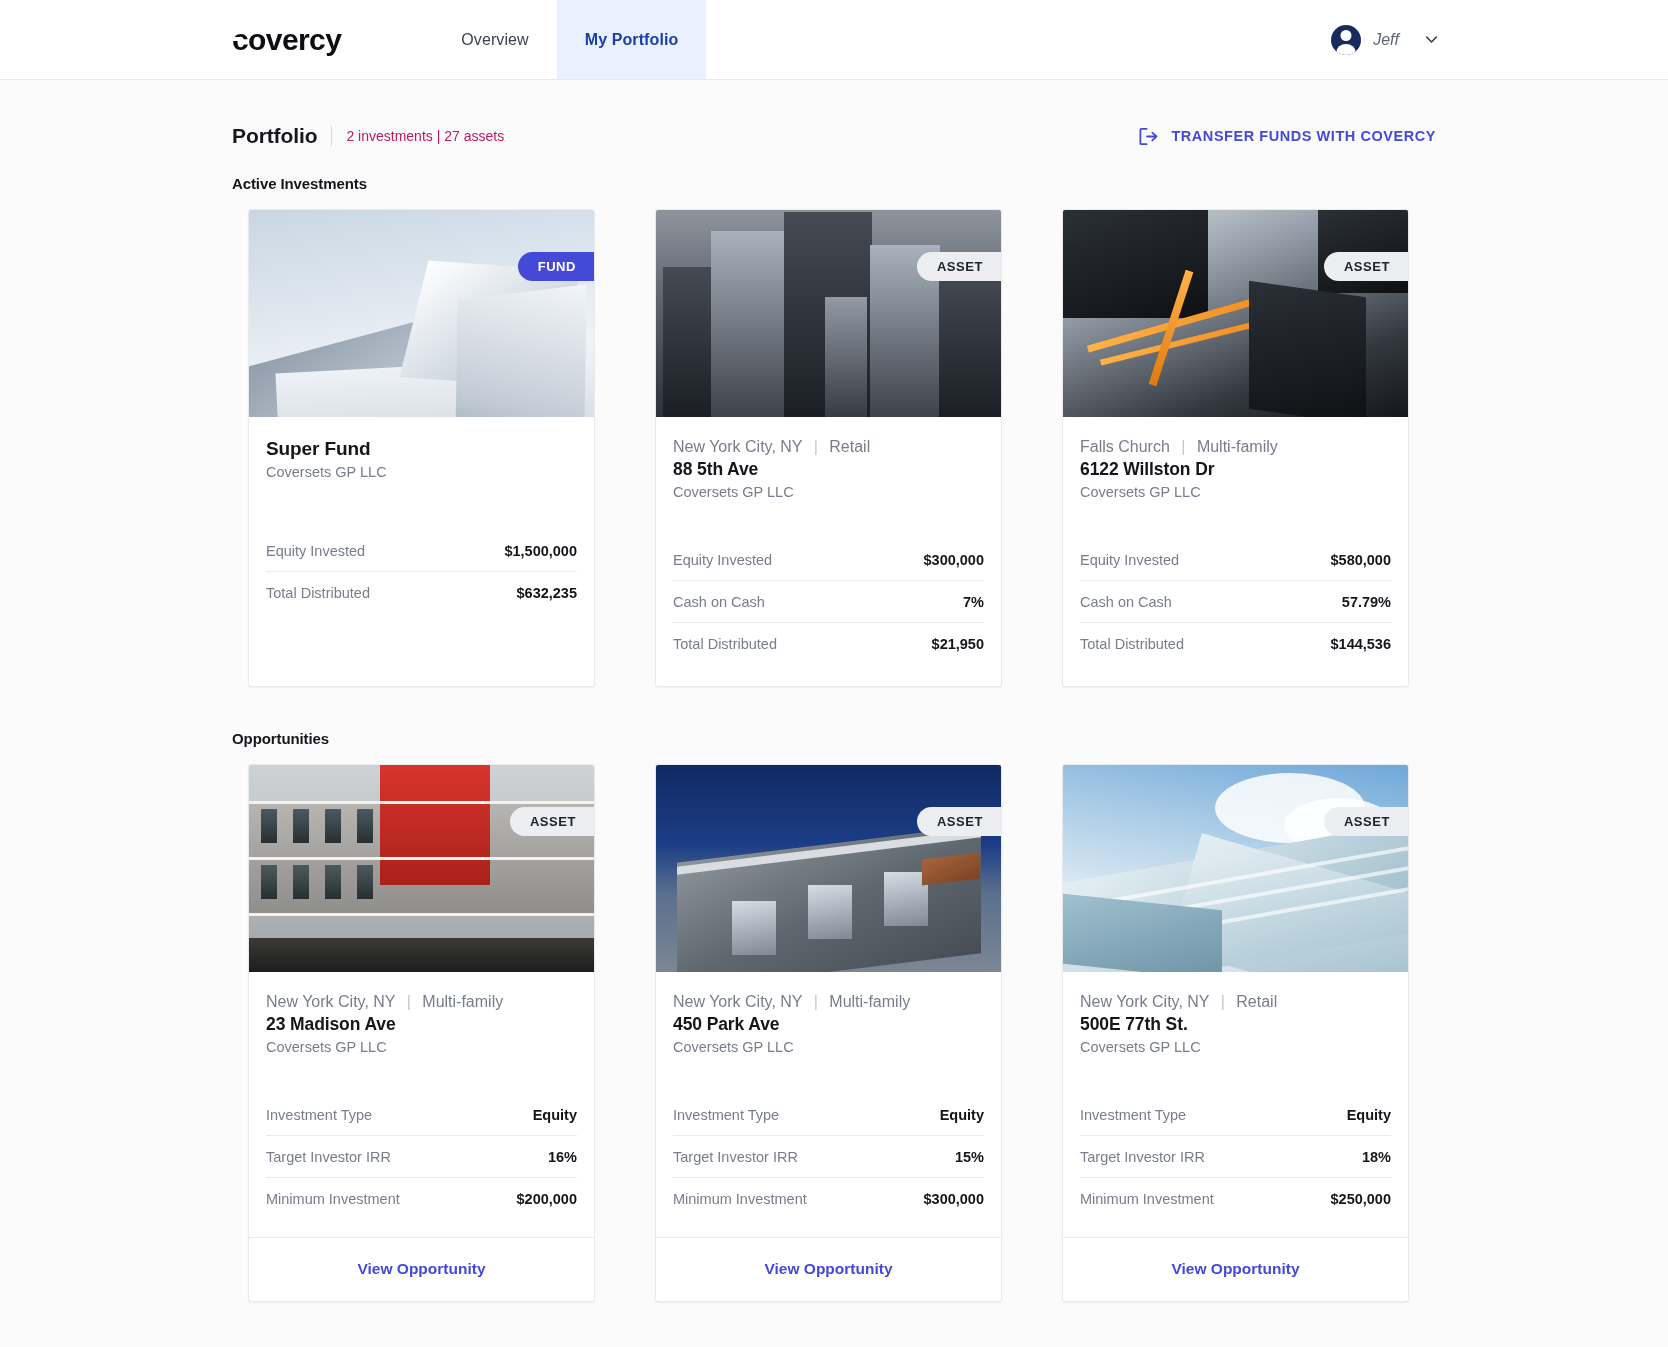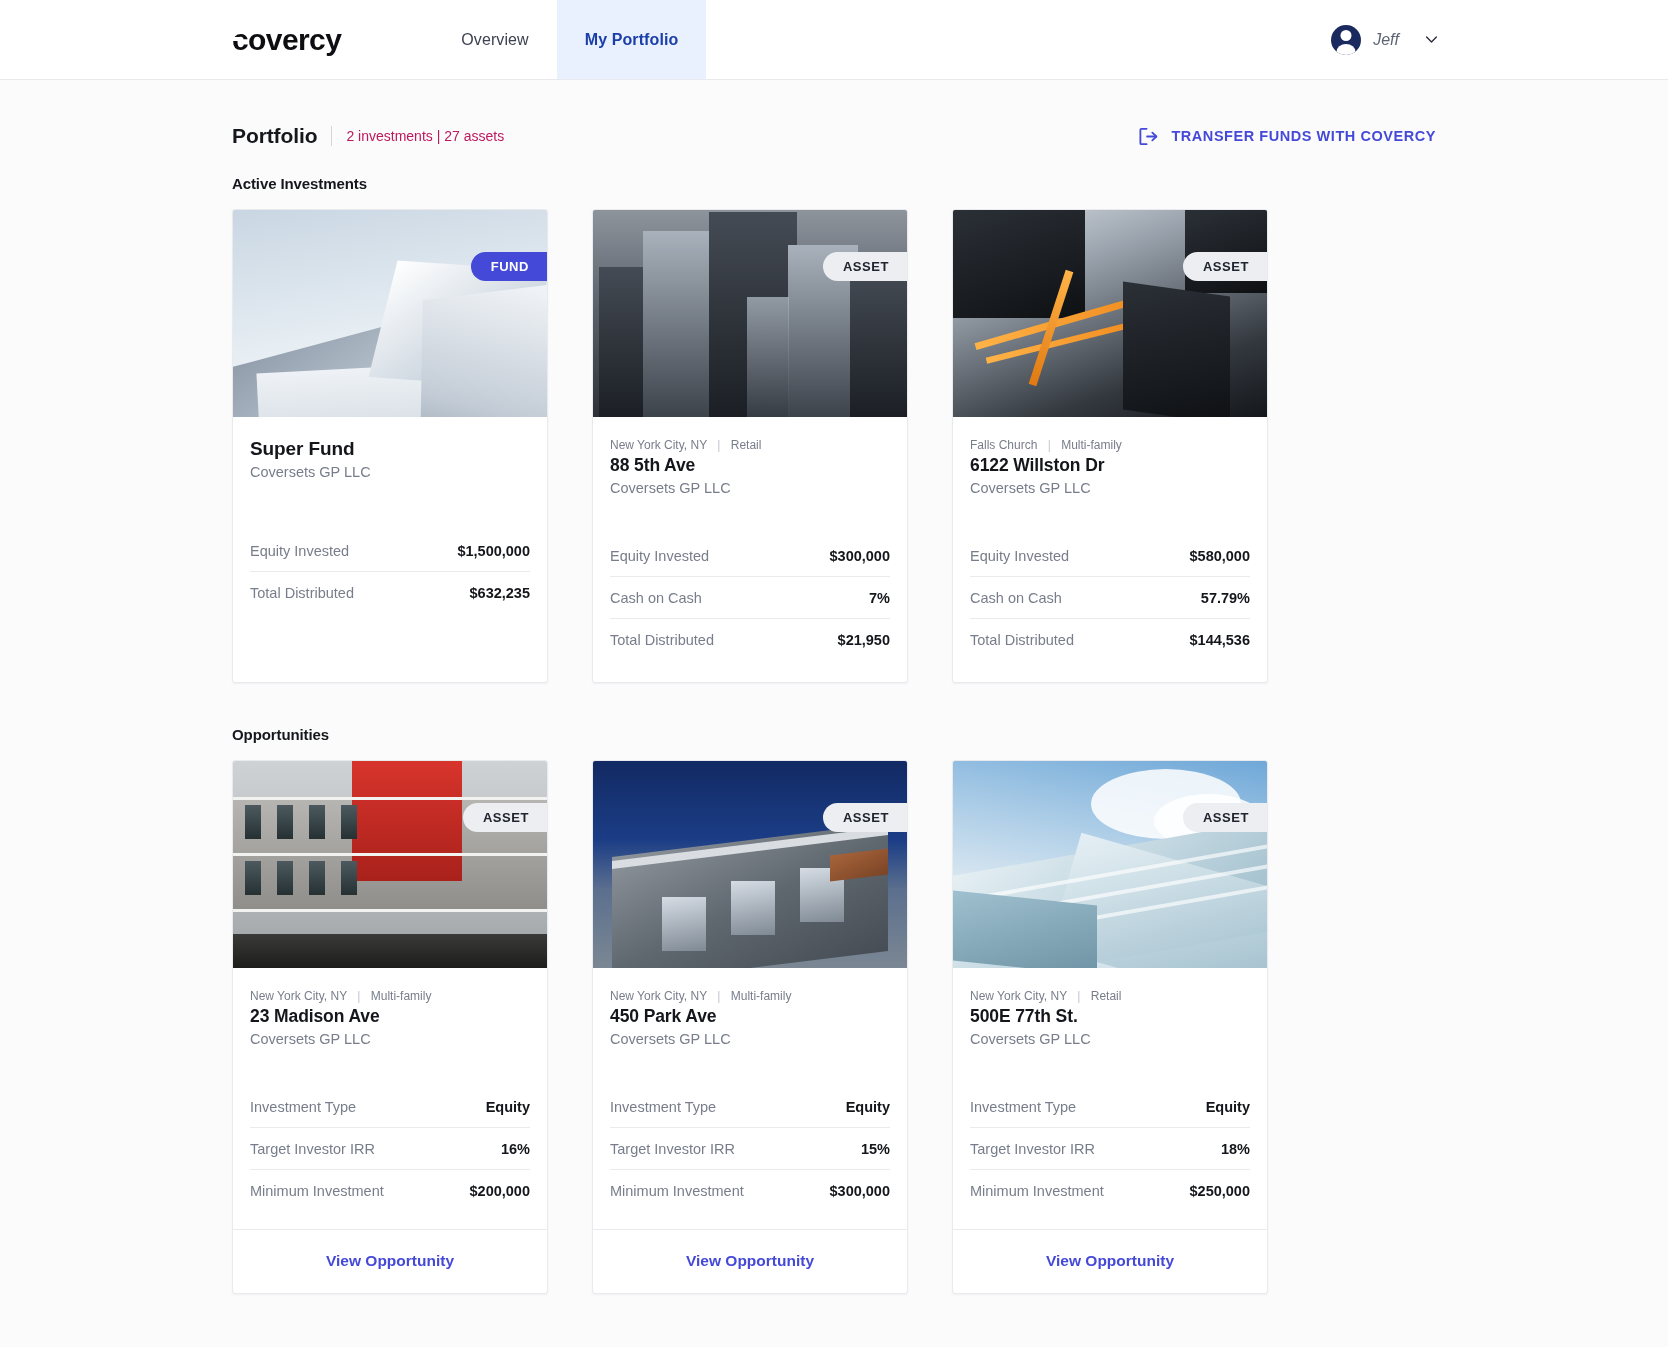--- a/index.html
+++ b/index.html
@@ -80,39 +80,39 @@
 
   .section-title {
     font-size: 15px; font-weight: 700; color: #15171c;
     margin-top: 27px; margin-bottom: 17px; letter-spacing: -0.1px;
   }
   .section-title.opps { margin-top: 43px; }
 
   .card-grid { display: flex; gap: 44px; }
 
   .card {
-    width: 316px; background: #ffffff;
+    width: 347px; background: #ffffff;
     border: 1px solid #e9eaee;
     border-radius: 3px;
     box-shadow: 0 1px 2px rgba(20,23,32,.05);
     overflow: hidden;
-    display: flex; flex-direction: column;
+    display: flex; flex-direction: column; margin-left: 16px;
   }
   .card-img { position: relative; height: 207px; overflow: hidden; }
   .badge {
     position: absolute; right: 0; top: 42px;
     padding: 7px 18px 7px 20px;
     border-radius: 16px 0 0 16px;
     font-size: 13px; font-weight: 700; letter-spacing: .55px;
   }
   .badge.fund { background: #4549d8; color: #ffffff; }
   .badge.asset { background: #eceef1; color: #20242e; }
 
   .card-body { padding: 21px 17px 0 17px; flex: 1; display: flex; flex-direction: column; }
-  .meta-line { font-size: 12px; color: #777d8a; margin-bottom: 3px; }
+  .meta-line { font-size: 16px; color: #777d8a; margin-bottom: 3px; }
   .meta-line .bar { color: #c4c7cf; margin: 0 7px; }
   .card-name { font-size: 17.5px; font-weight: 700; color: #14161b; letter-spacing: -0.1px; }
   .card-name.fundname { font-size: 19px; }
   .card-sponsor { font-size: 14.5px; color: #777d8a; margin-top: 4px; }
 
   .stats { margin-top: 28px; }
   .stat-row {
     display: flex; align-items: center; justify-content: space-between;
     padding: 13px 0 12px 0;
     border-bottom: 1px solid #eaebee;

